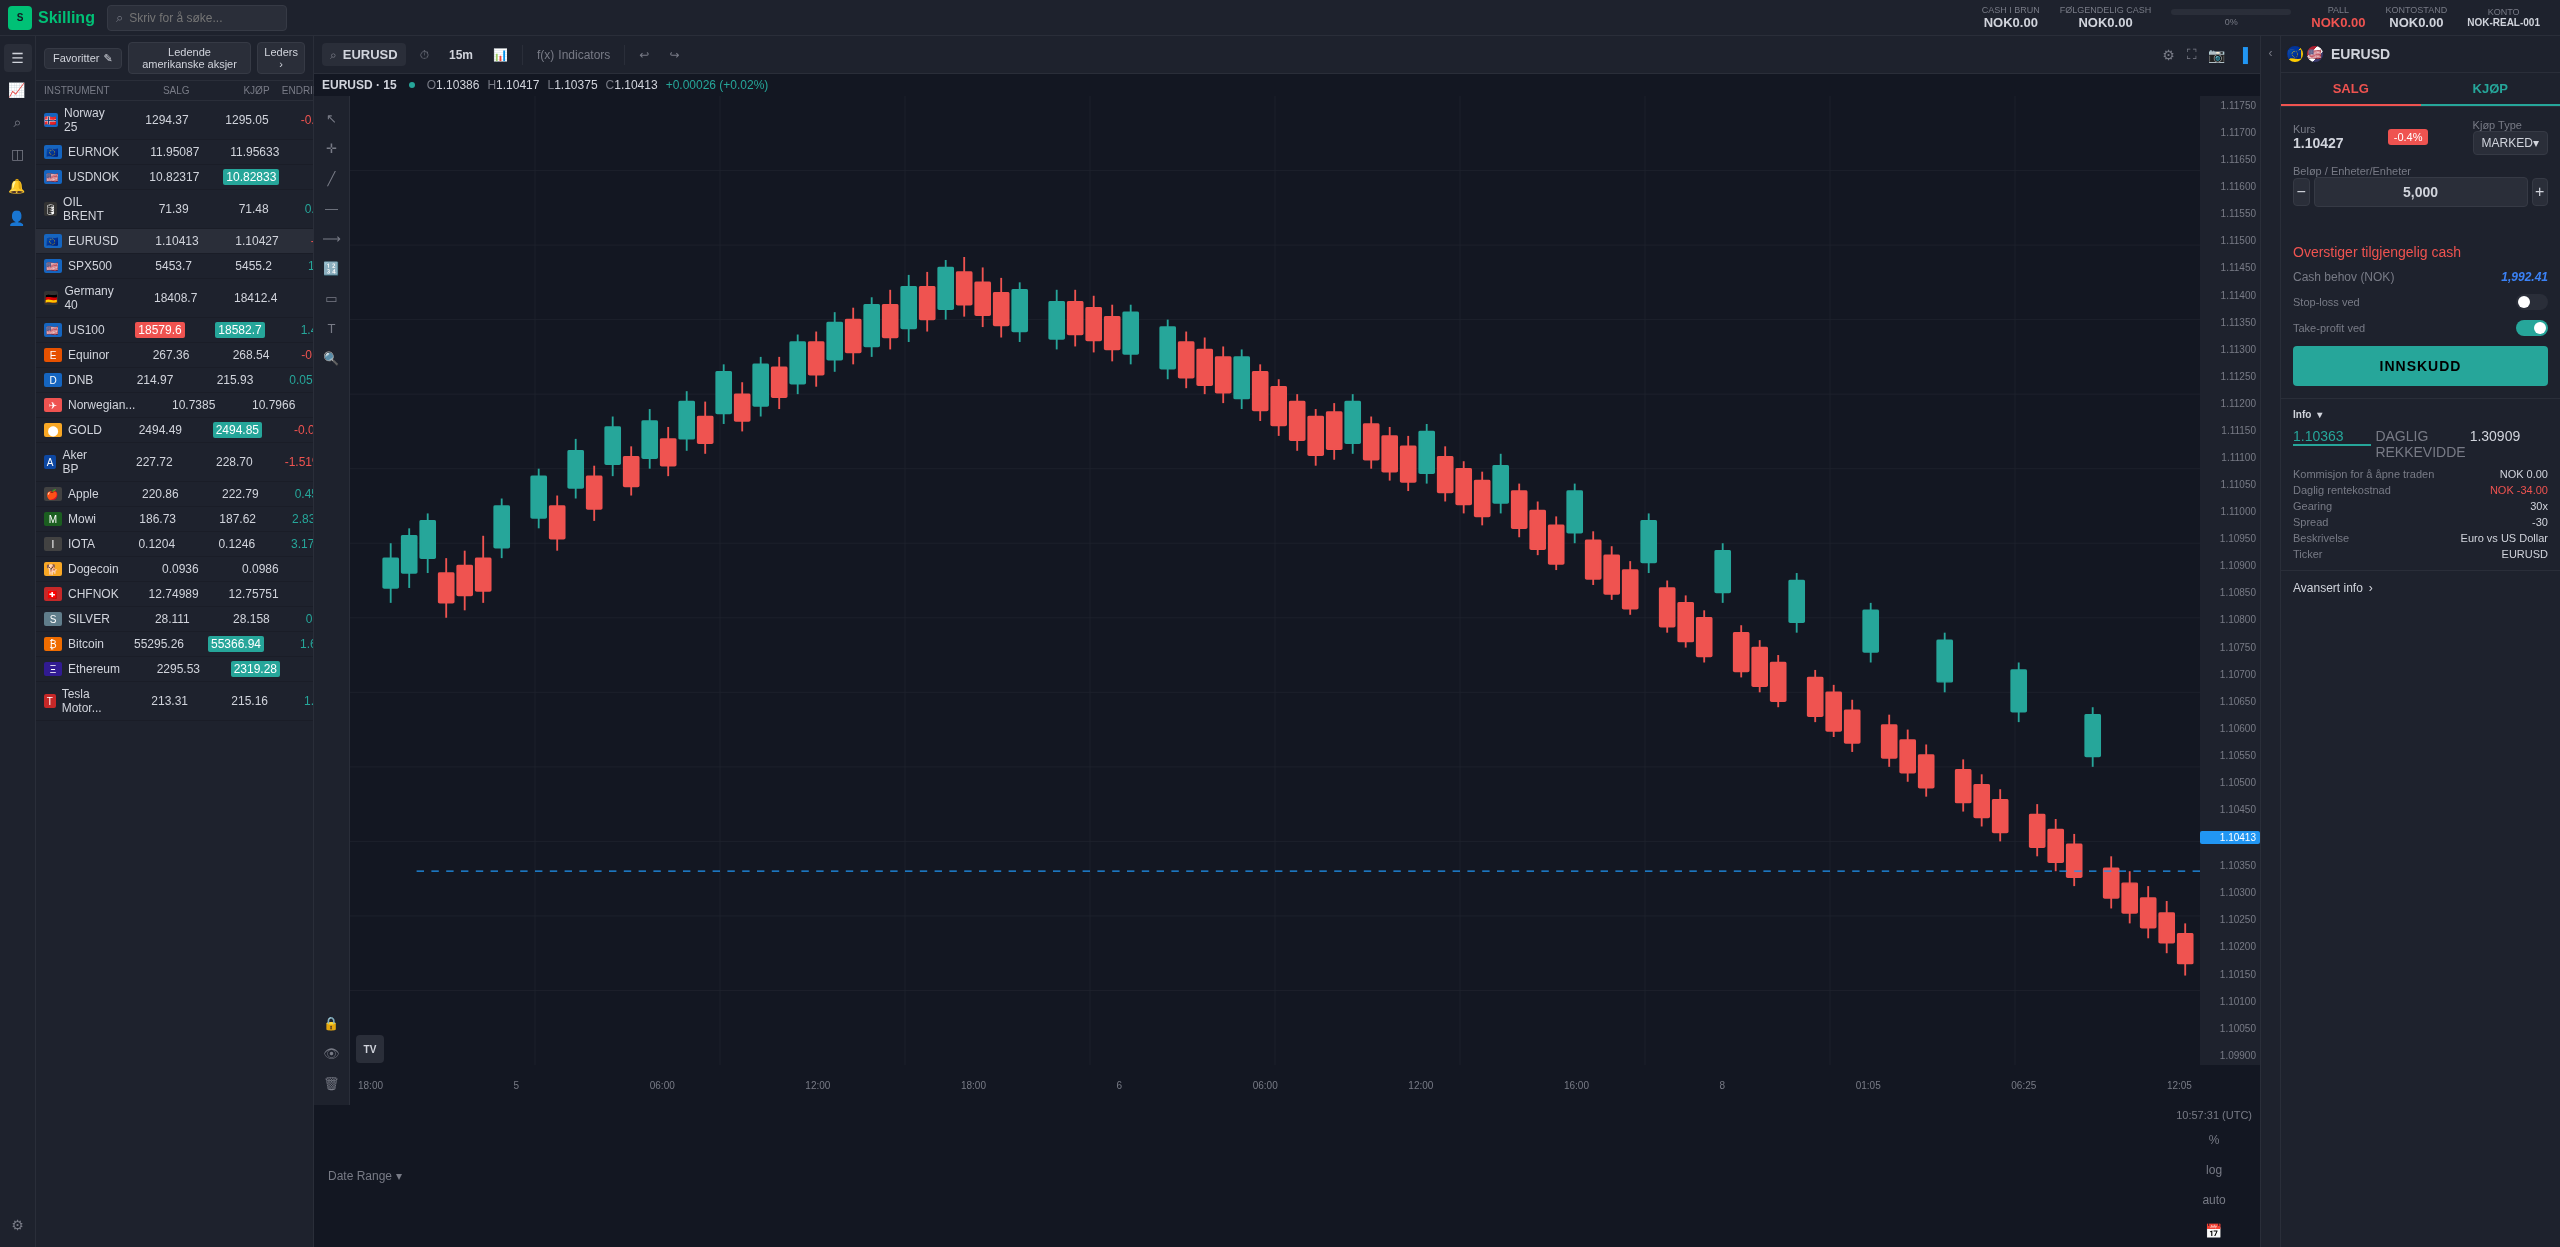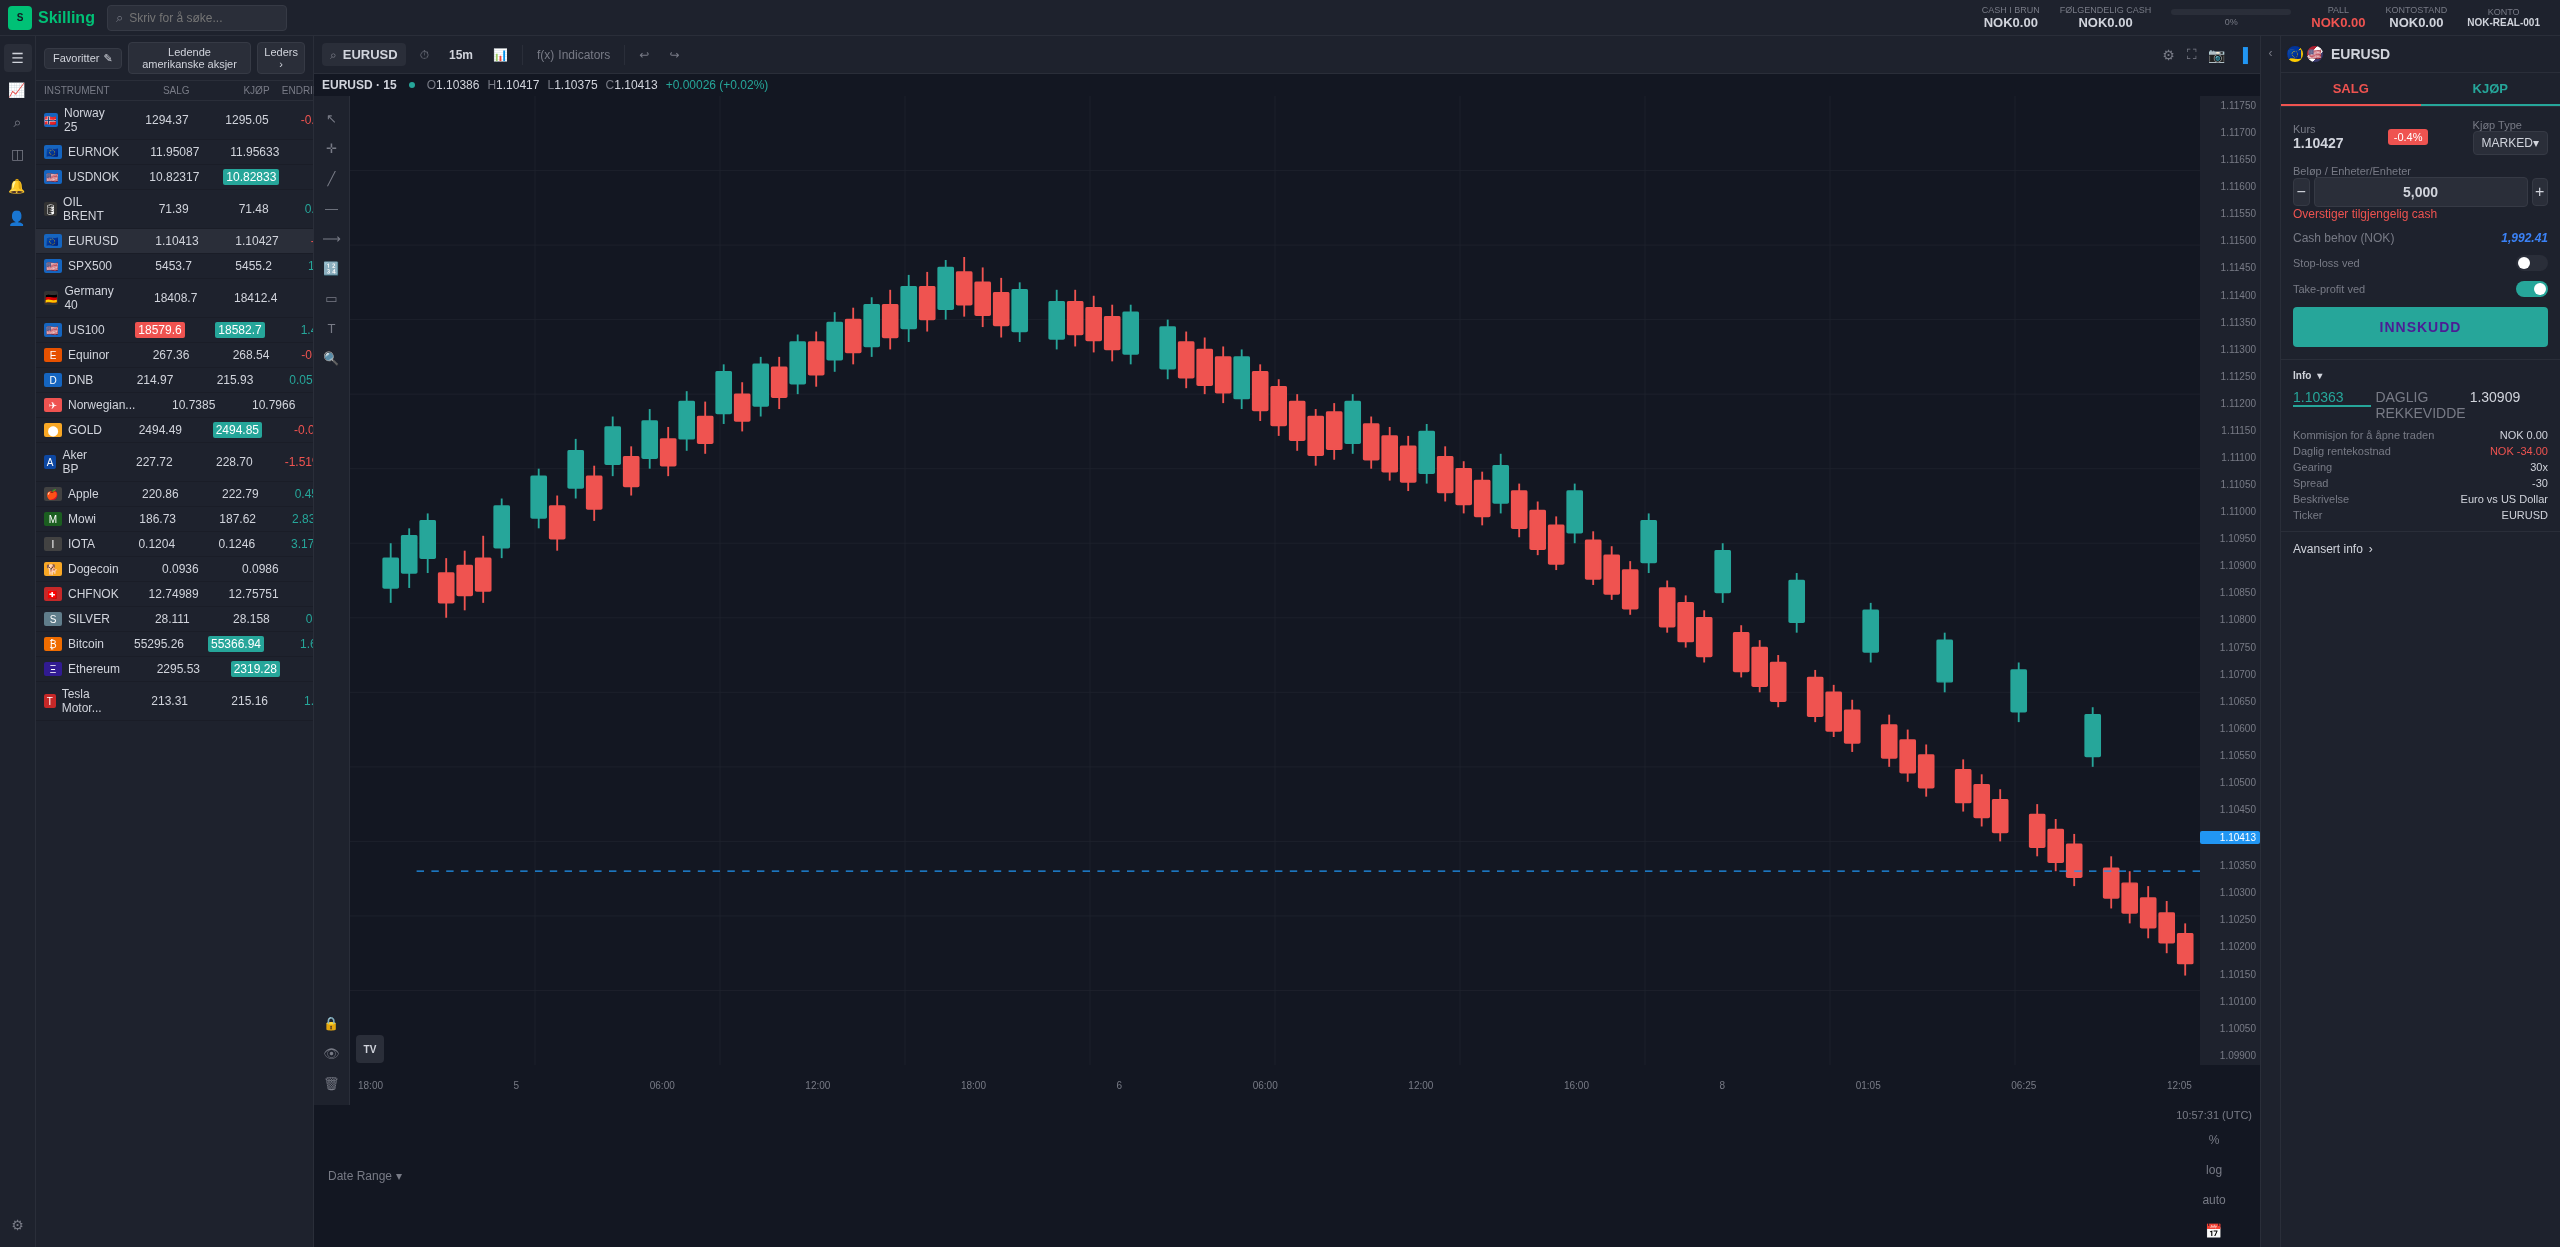--- a/index.html
+++ b/index.html
@@ -103,30 +103,30 @@
     .order-form { padding: 12px; display: flex; flex-direction: column; gap: 10px; }
     .form-row { display: flex; justify-content: space-between; align-items: center; }
     .form-label { font-size: 11px; color: #787b86; }
     .form-value { font-size: 14px; font-weight: 700; color: #d1d4dc; }
     .form-badge { font-size: 11px; padding: 2px 6px; border-radius: 3px; }
     .form-badge.red { background: #ef5350; color: #fff; }
     .order-type { background: #2a2e39; border: 1px solid #363a45; border-radius: 4px; color: #d1d4dc; padding: 4px 8px; font-size: 12px; display: flex; align-items: center; justify-content: space-between; cursor: pointer; }
     .amount-row { display: flex; align-items: center; gap: 4px; }
     .amount-input { flex: 1; background: #2a2e39; border: 1px solid #363a45; border-radius: 4px; color: #d1d4dc; padding: 6px 8px; font-size: 14px; font-weight: 700; text-align: center; }
     .amount-btn { width: 28px; height: 28px; background: #2a2e39; border: 1px solid #363a45; border-radius: 4px; color: #d1d4dc; cursor: pointer; display: flex; align-items: center; justify-content: center; font-size: 16px; }
-    .warning-text { font-size: 12px; color: #ef5350; }
+    .warning-text { font-size: 14px; color: #ef5350; margin-top: 37px; }
     .cash-need { font-size: 12px; color: #787b86; }
     .cash-need-value { font-size: 12px; color: #3b82f6; font-weight: 600; font-style: italic; }
     .toggle-row { display: flex; align-items: center; justify-content: space-between; }
     .toggle { width: 32px; height: 16px; background: #2a2e39; border-radius: 8px; cursor: pointer; position: relative; }
     .toggle.active { background: #26a69a; }
     .toggle::after { content: ''; position: absolute; width: 12px; height: 12px; background: #fff; border-radius: 50%; top: 2px; left: 2px; transition: left 0.2s; }
     .toggle.active::after { left: 18px; }
     .info-box { background: #2a2e39; border-radius: 4px; padding: 10px 12px; font-size: 11px; color: #787b86; line-height: 1.5; }
-    .deposit-btn { background: #26a69a; color: #4c1d95; border: none; border-radius: 4px; padding: 12px; font-size: 14px; font-weight: 700; cursor: pointer; text-align: center; letter-spacing: 1px; }
+    .deposit-btn { background: #26a69a; color: #000000; border: none; border-radius: 4px; padding: 12px; font-size: 14px; font-weight: 700; cursor: pointer; text-align: center; letter-spacing: 1px; }
     .info-section { border-top: 1px solid #2a2e39; padding: 10px 12px; }
     .info-header { display: flex; gap: 6px; font-size: 10px; color: #d1d4dc; font-weight: 600; cursor: pointer; }
     .info-grid { display: grid; grid-template-columns: 1fr 1fr 1fr; margin-top: 8px; gap: 4px; }
     .info-item { font-size: 14px; }
     .info-key { color: #787b86; }
     .info-val { color: #d1d4dc; }
     .info-list { margin-top: 8px; display: flex; flex-direction: column; gap: 4px; }
     .info-list-row { display: flex; justify-content: space-between; font-size: 11px; }
     .info-list-key { color: #787b86; }
     .info-list-val { color: #d1d4dc; }

